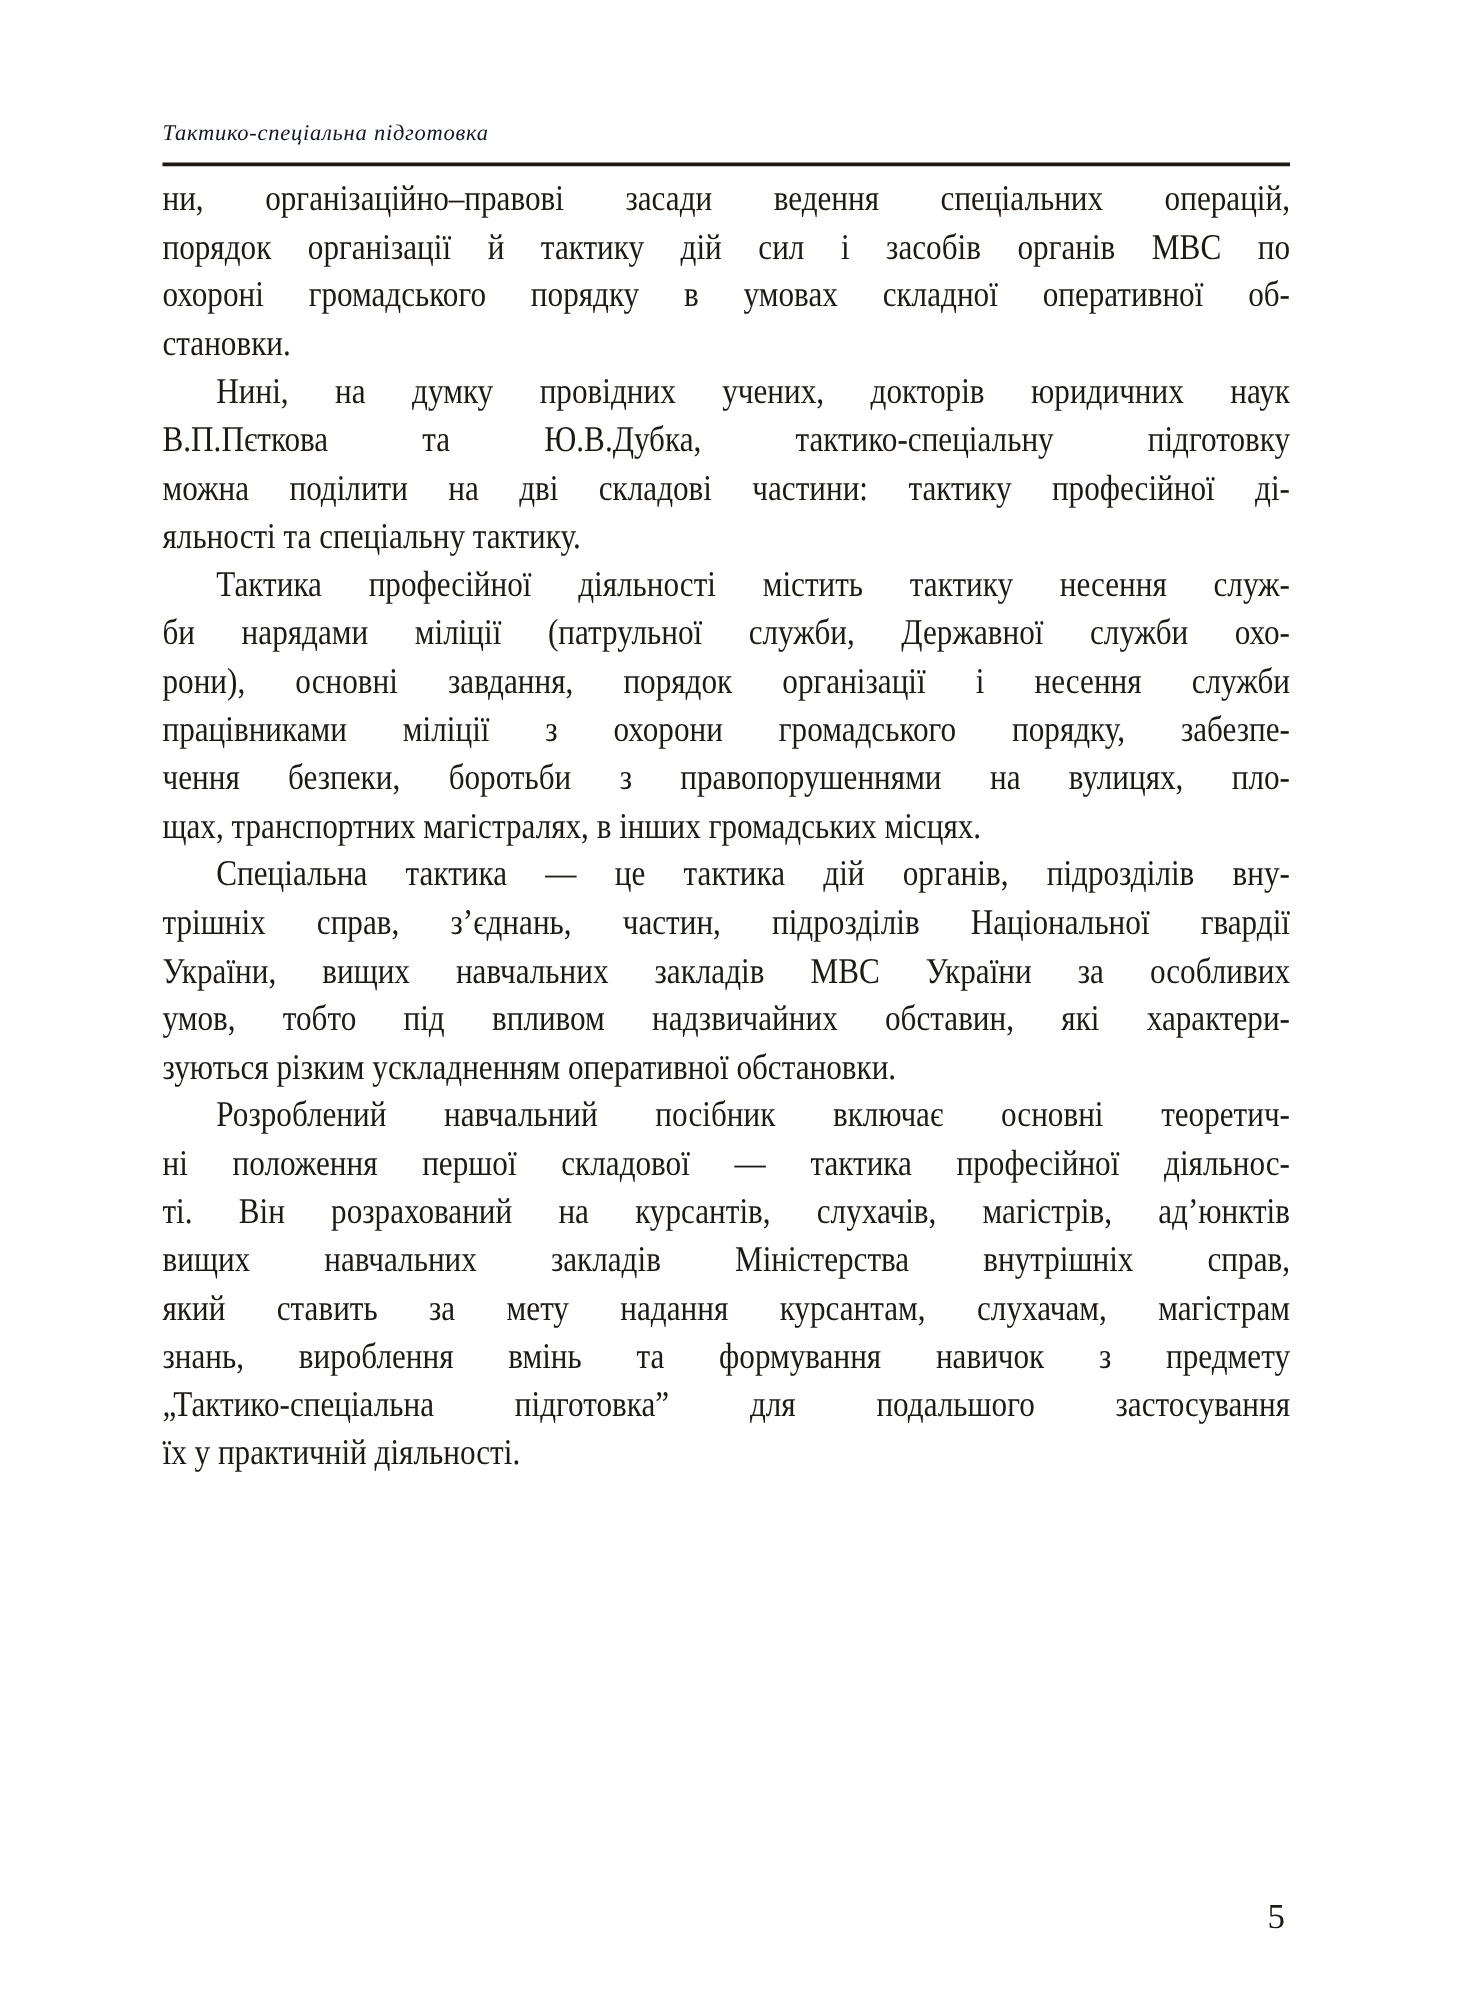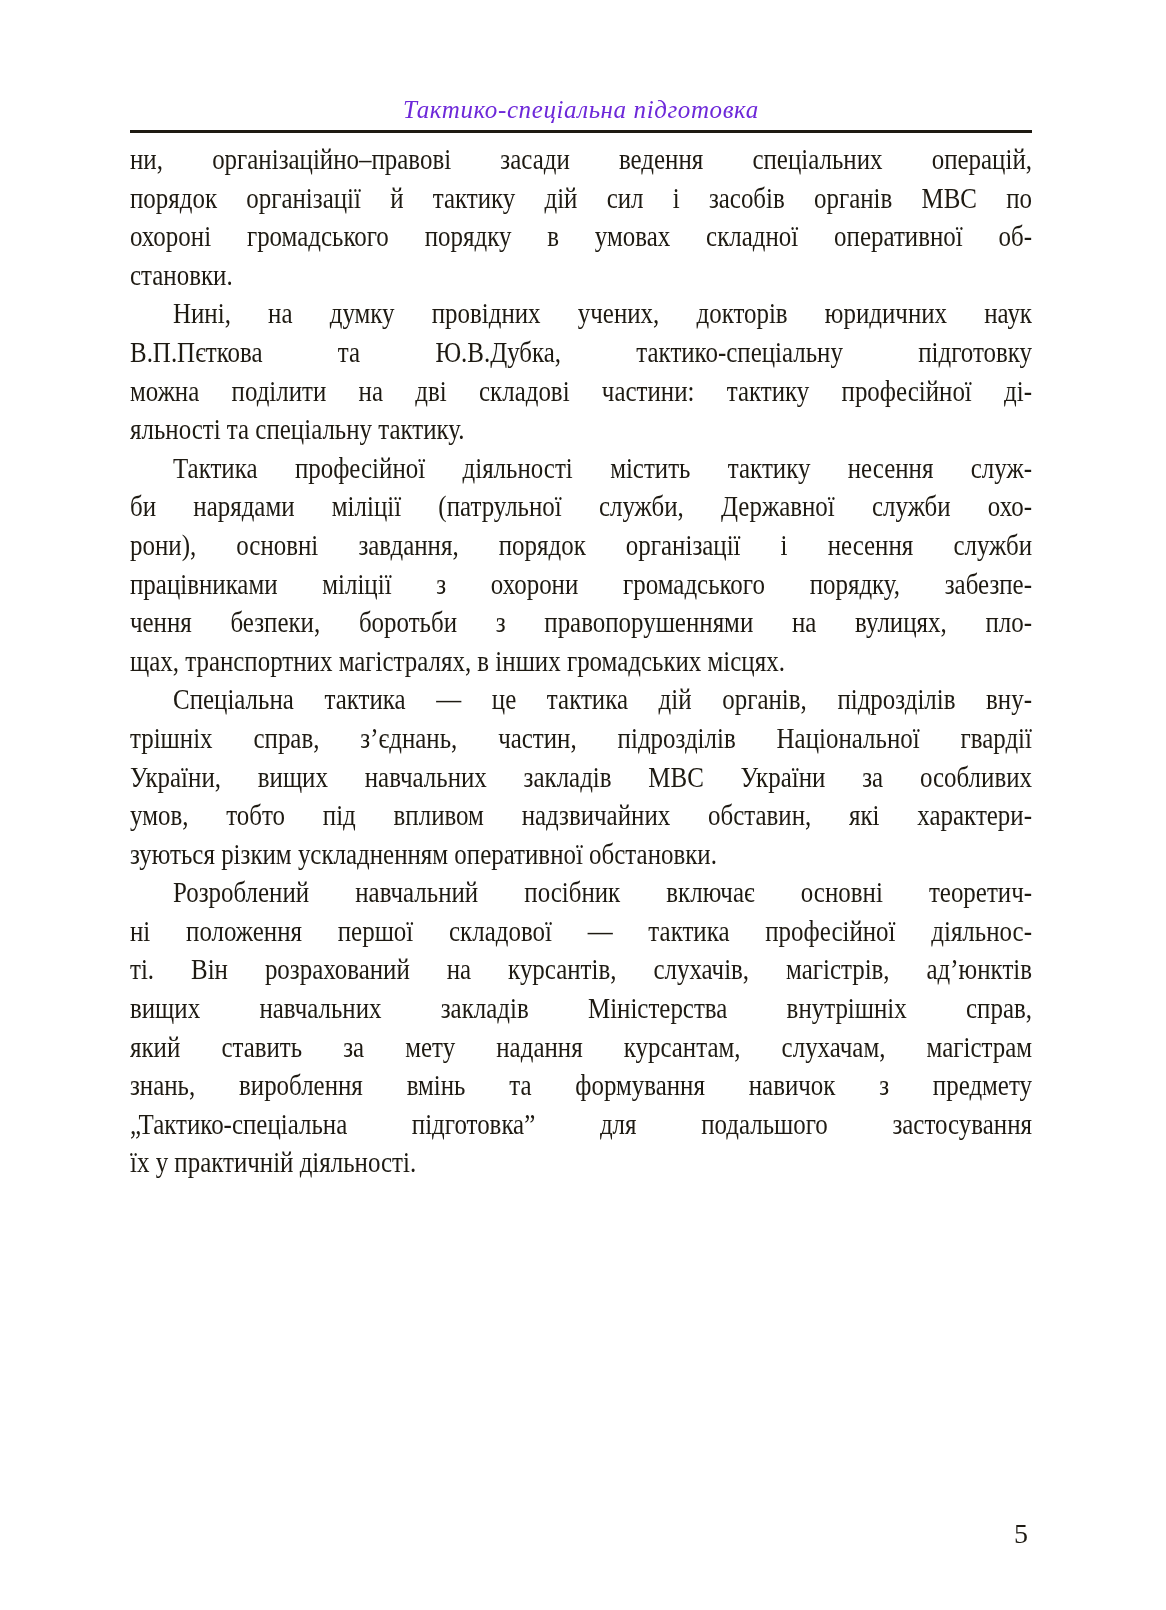--- a/index.html
+++ b/index.html
@@ -13,25 +13,25 @@
       position: relative;
       overflow: hidden;
       font-family: "Liberation Serif", "DejaVu Serif", serif;
       color: #1e1a12;
     }
     .running-head {
       position: absolute;
       left: 130px;
       right: 134px;
       top: 96px;
-      text-align: center;
+      text-align: left;
       font-style: italic;
-      font-size: 25px;
+      font-size: 18px;
       letter-spacing: 0.6px;
-      color: #6d28d9;
+      color: #0f172a;
     }
     .head-rule {
       position: absolute;
       left: 130px;
       right: 134px;
       top: 130px;
       height: 3px;
       background: #1e1a12;
     }
     .body-text {

